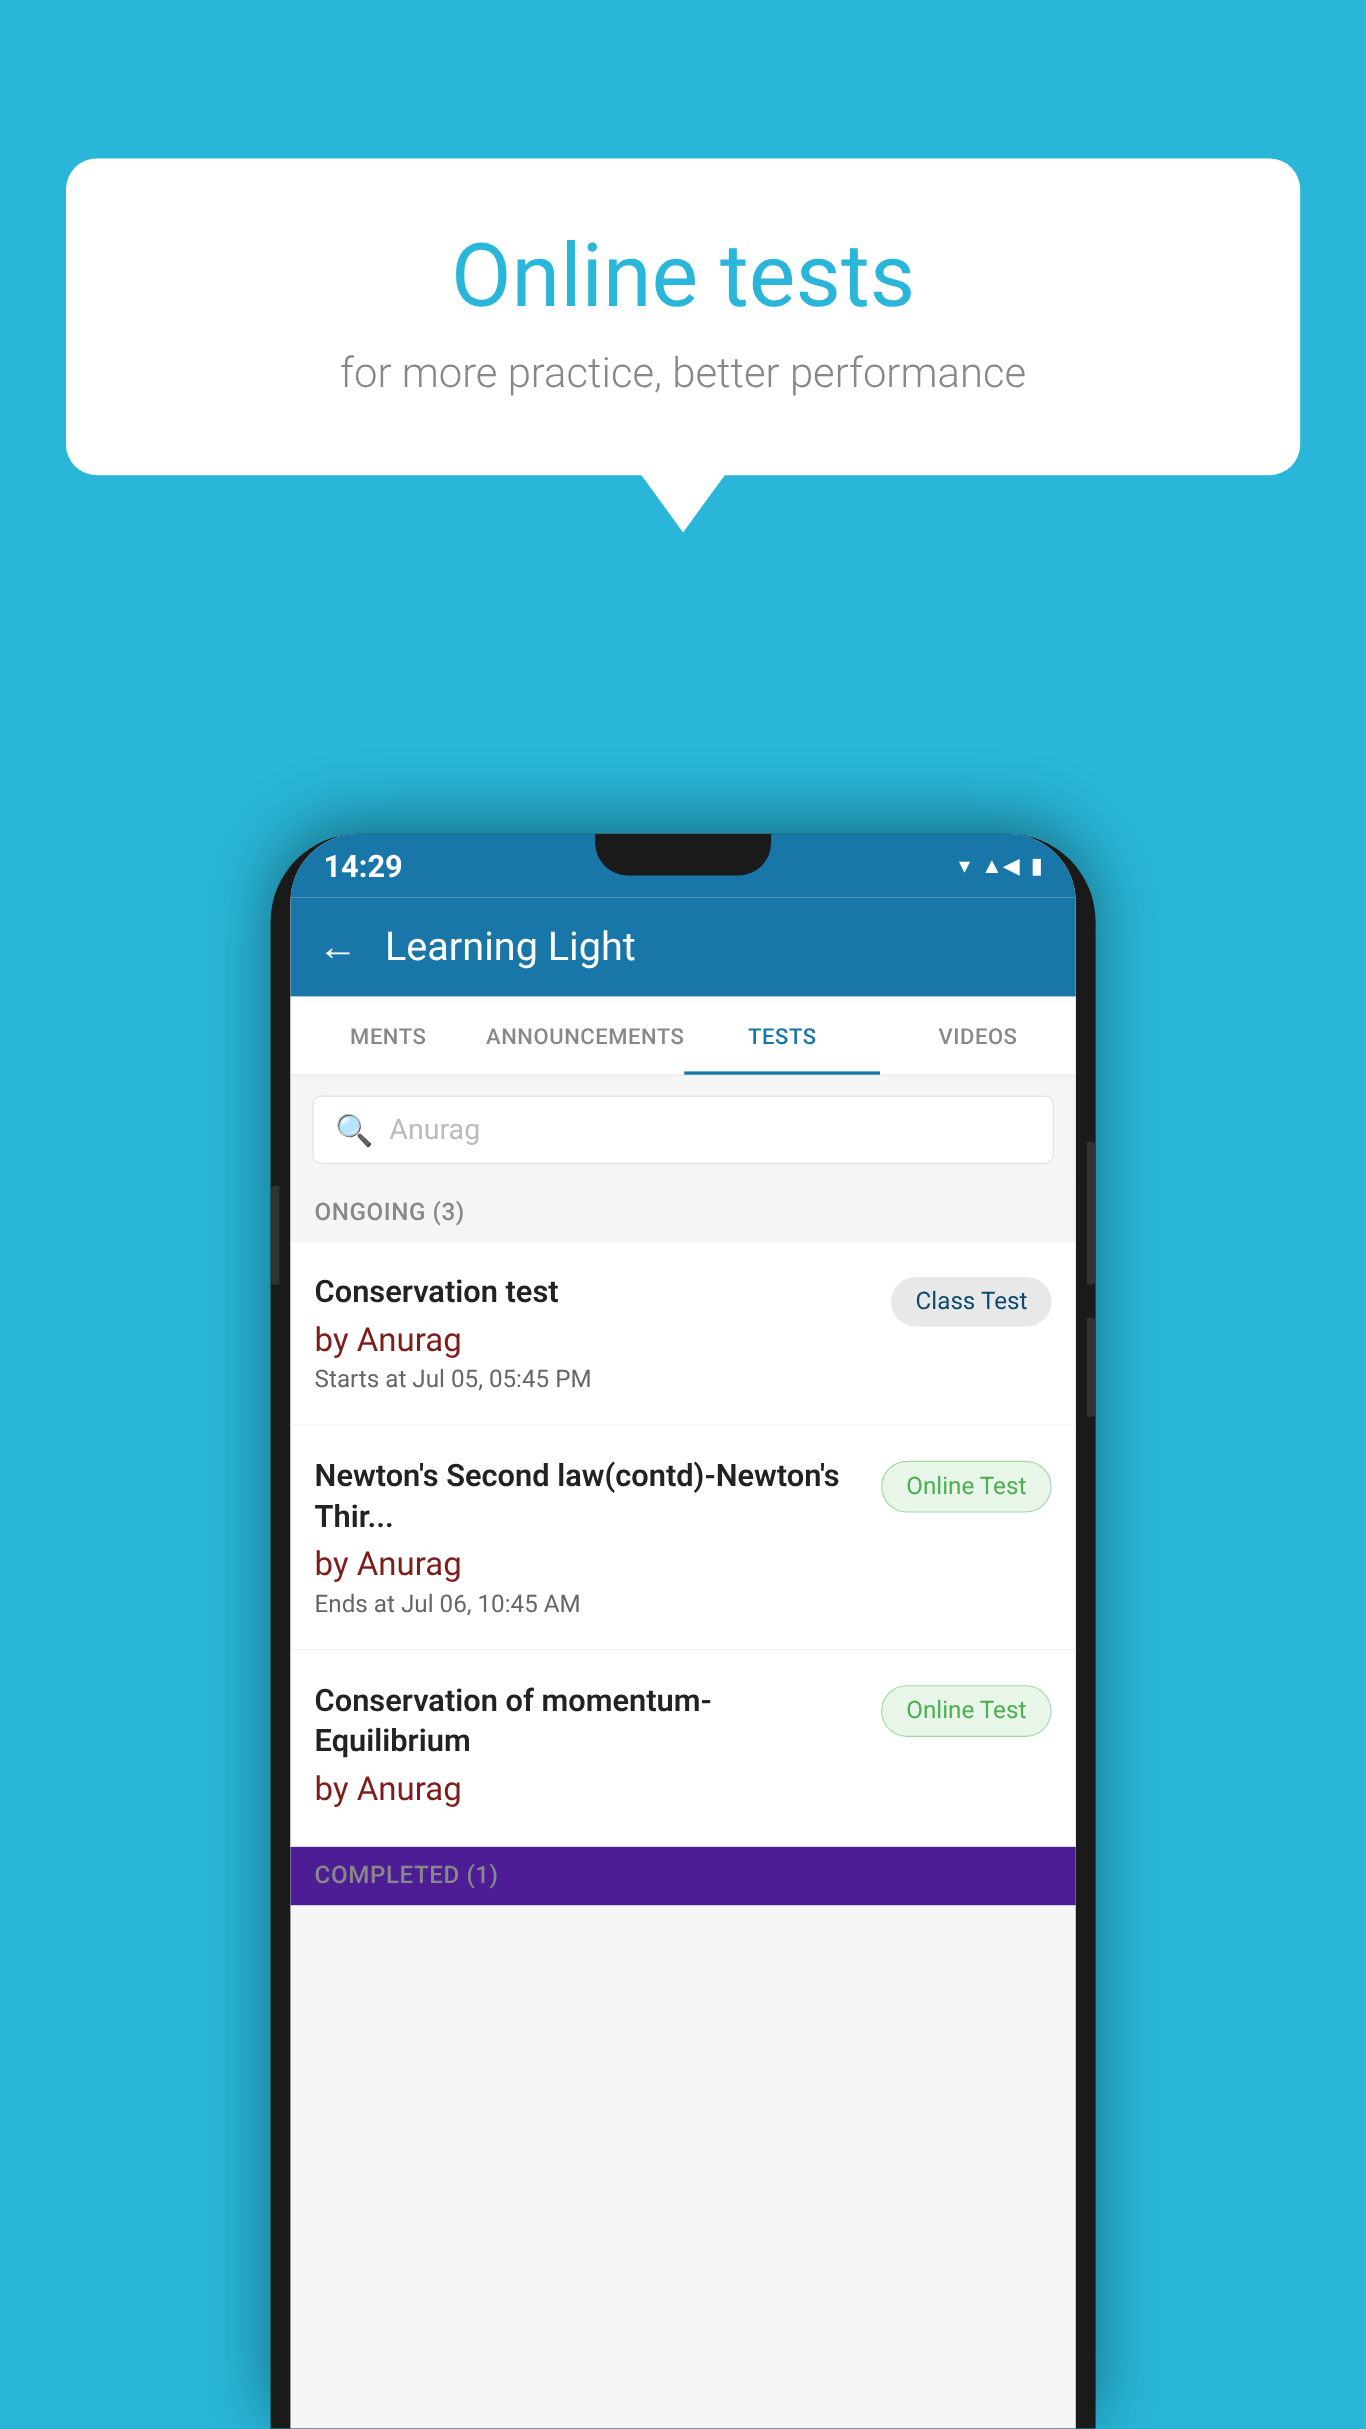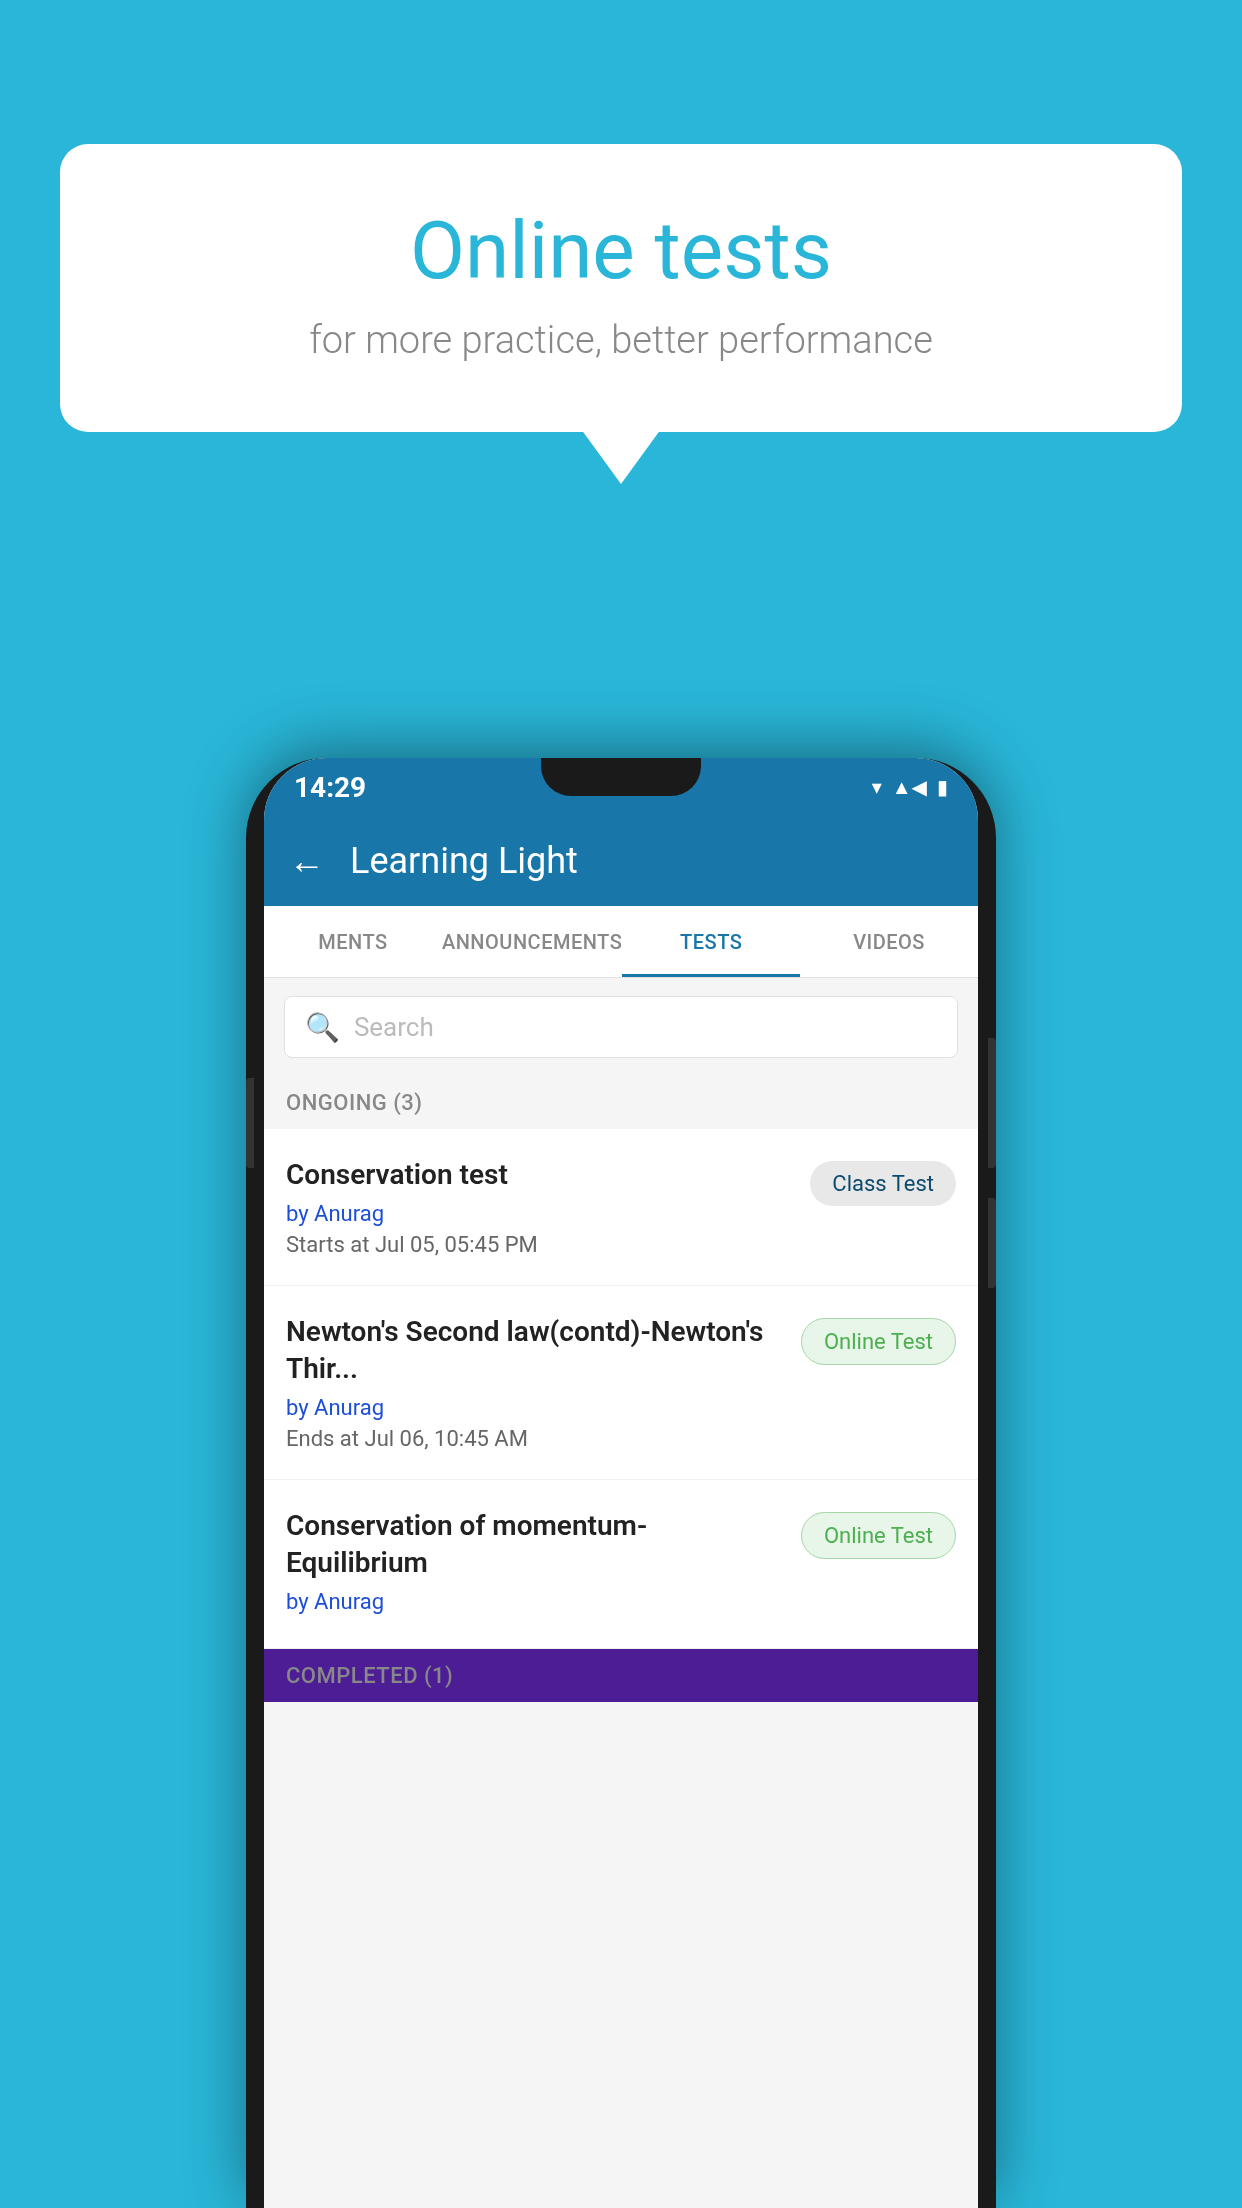--- a/index.html
+++ b/index.html
@@ -238,22 +238,22 @@
 
     .test-name {
       font-size: 28px;
       font-weight: 600;
       color: #222;
       margin-bottom: 8px;
       line-height: 1.3;
     }
 
     .test-by {
-      font-size: 22px;
-      color: #1d4ed8;
+      font-size: 30px;
+      color: #7f1d1d;
       margin-bottom: 6px;
     }
 
     .test-time {
       font-size: 22px;
       color: #666;
     }
 
     .test-badge {
       border-radius: 30px;
@@ -359,21 +359,21 @@
         <span>TESTS</span>
       </div>
       <div class="tab">
         <span>VIDEOS</span>
       </div>
     </div>
 
     <div class="search-container">
       <div class="search-box">
         <span class="search-icon-el">🔍</span>
-        <span class="search-text">Search</span>
+        <span class="search-text">Anurag</span>
       </div>
     </div>
 
     <div class="section-header">ONGOING (3)</div>
 
     <div class="tests-list">
 
       <div class="test-item">
         <div class="test-info">
           <div class="test-name">Conservation test</div>

